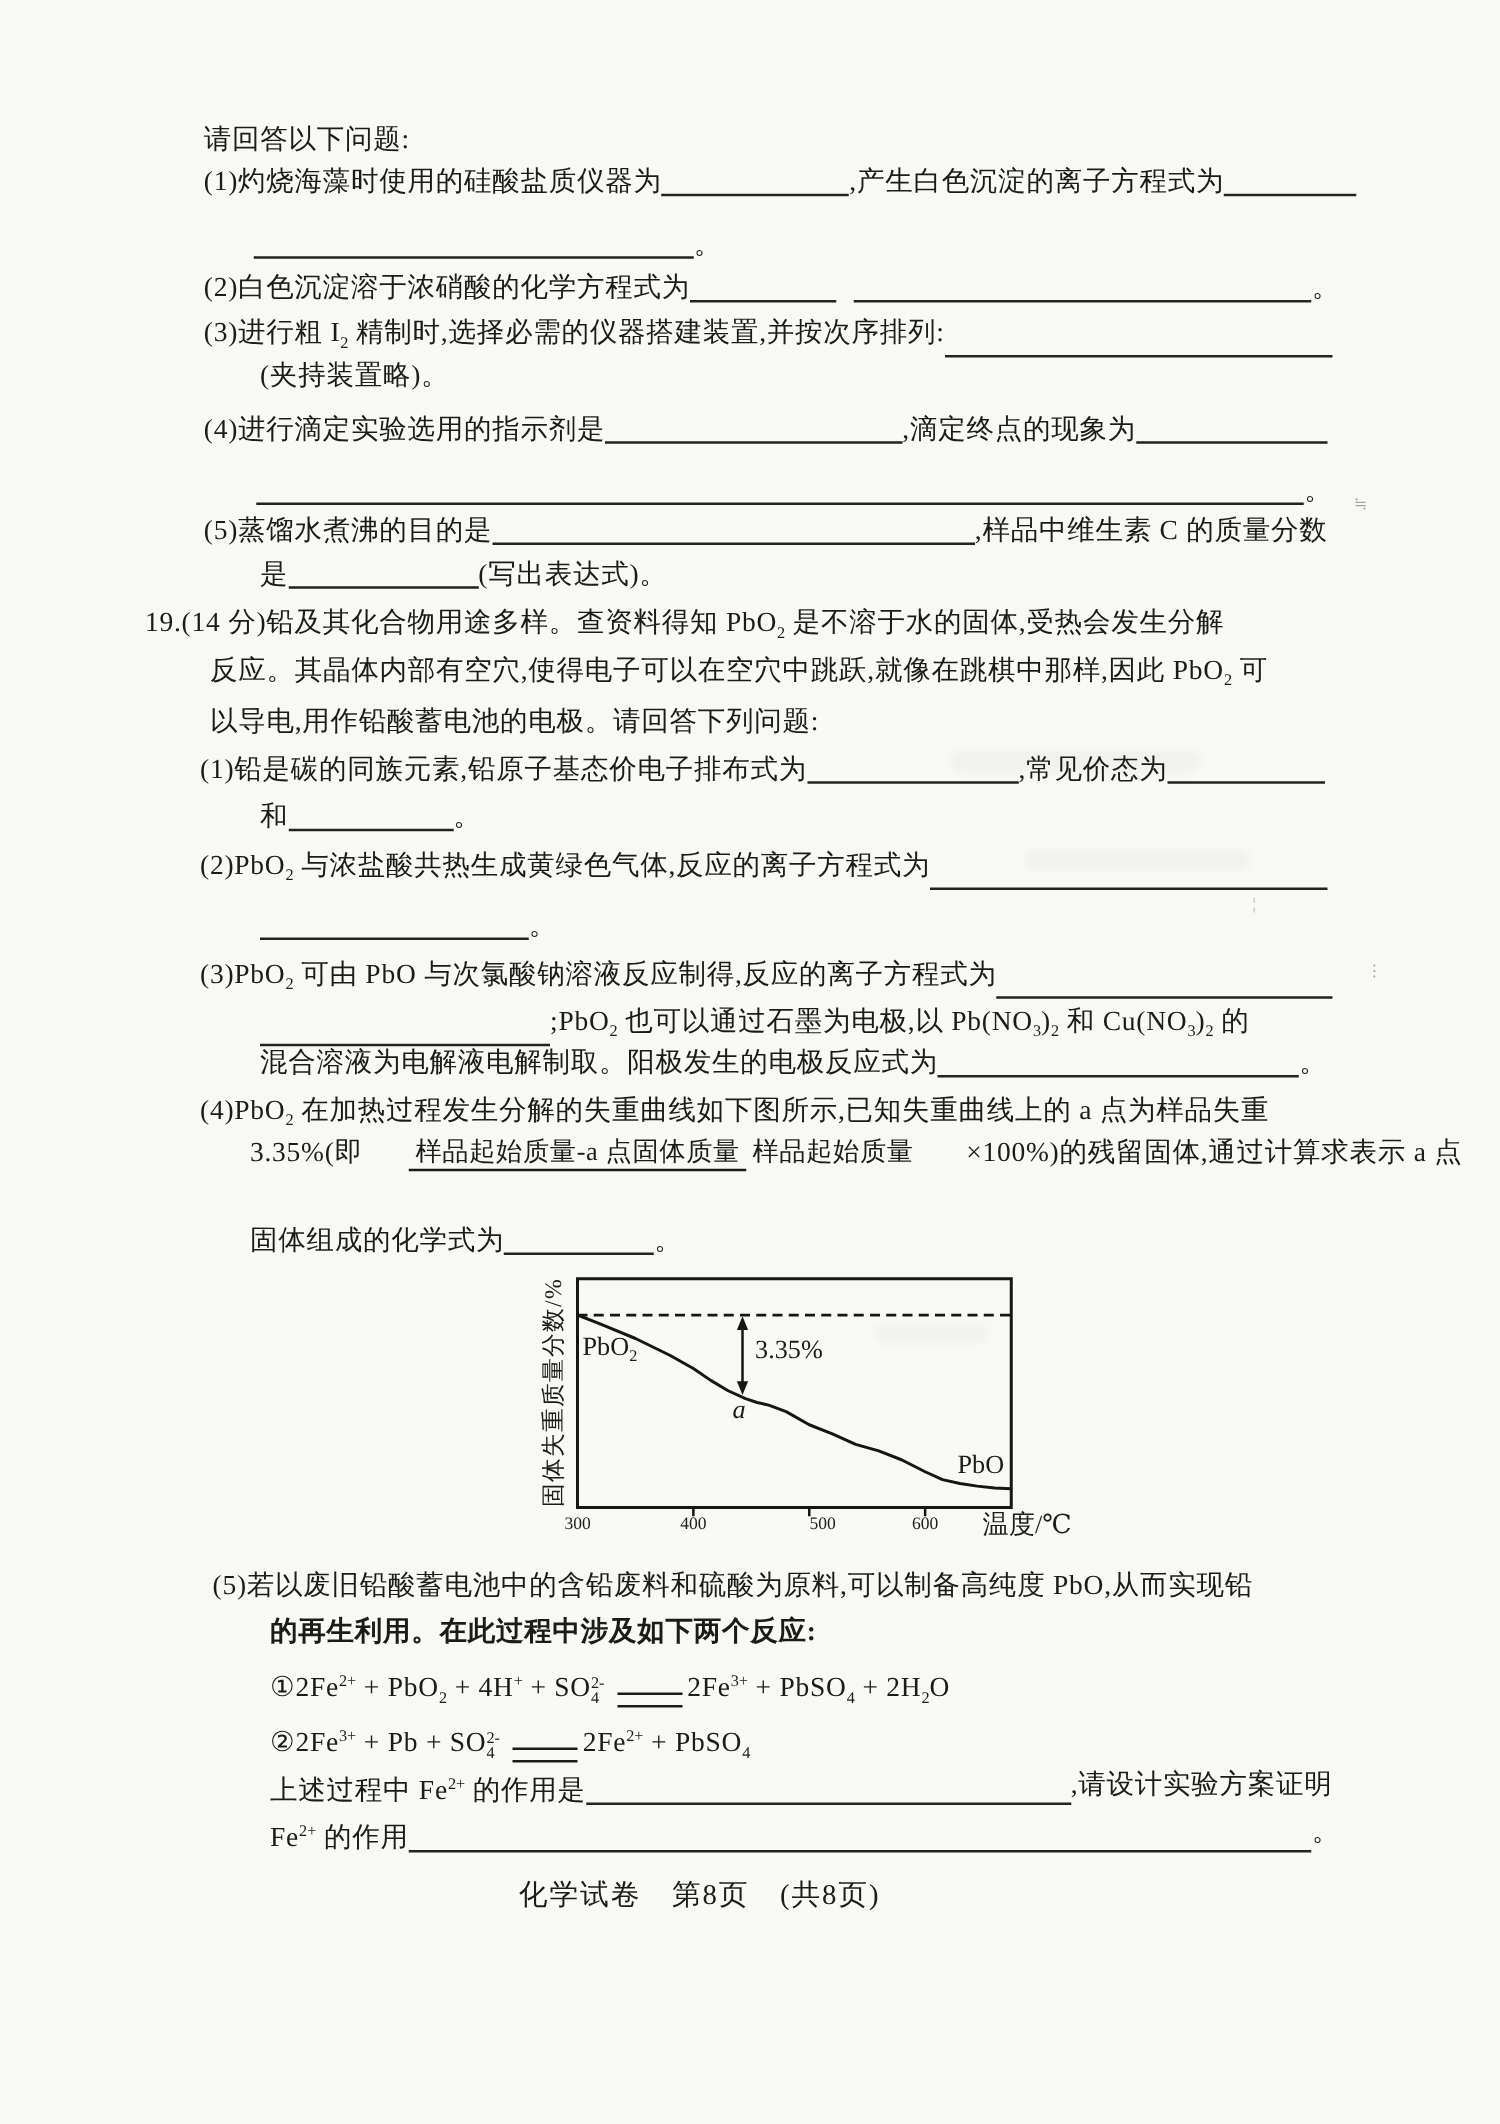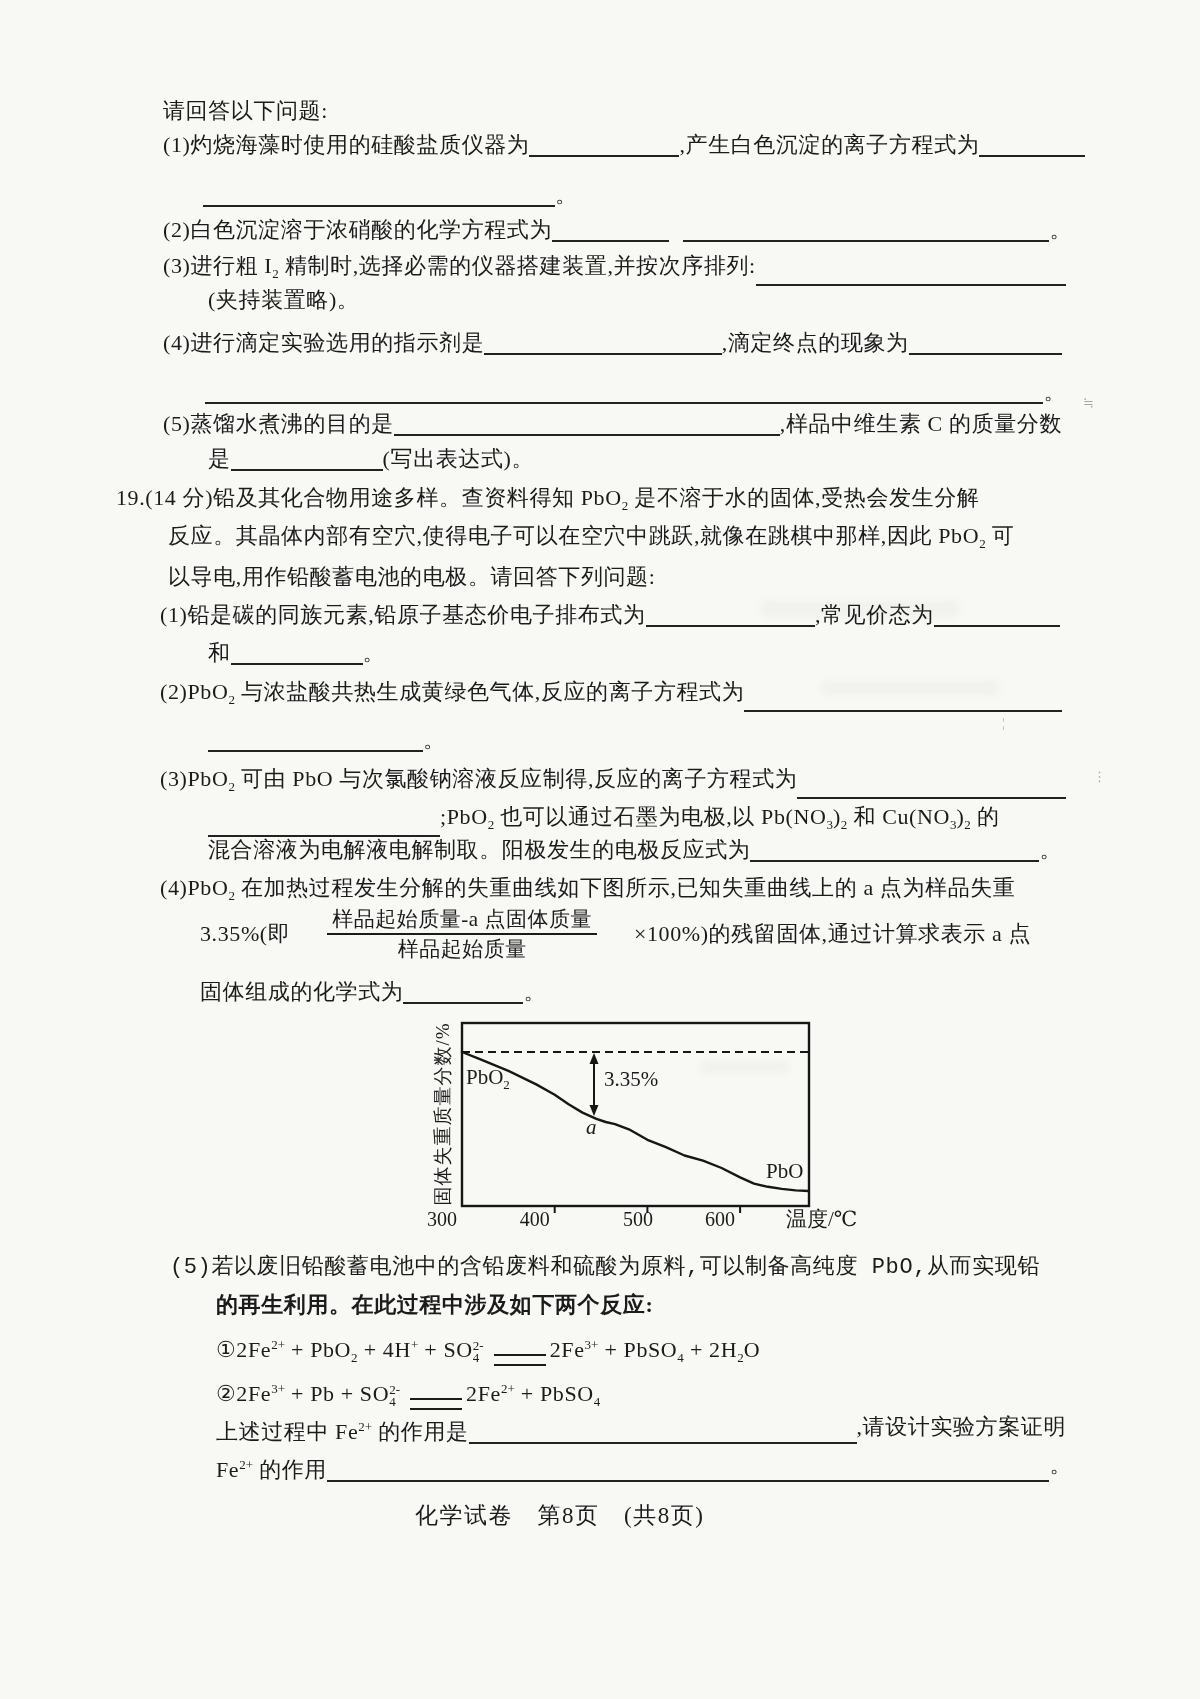--- a/index.html
+++ b/index.html
@@ -23,32 +23,32 @@
   sup{font-size:13px;vertical-align:8px;letter-spacing:0;}
   .stk{
     display:inline-flex;flex-direction:column;font-size:13px;line-height:12px;
     letter-spacing:0;vertical-align:7px;text-align:left;
   }
   .dbl{
     height:8px;border-top:2px solid #1b1b1b;border-bottom:2px solid #1b1b1b;
     align-self:flex-end;margin:0 4px 9px 4px;
   }
   .frac{
-    display:inline-flex;flex-direction:column;align-items:center;
+    display:inline-flex;flex-direction:row;
     font-size:21px;line-height:28px;letter-spacing:0.5px;margin:0 5px;
   }
   .frac .num{border-bottom:2px solid #1b1b1b;padding:0 5px;}
   .frac .den{padding:0 5px;}
   .footer{
     position:absolute;left:415px;top:1500px;font-size:23px;
     letter-spacing:1.5px;white-space:pre;
   }
   .clab{position:absolute;font-size:21px;line-height:23px;letter-spacing:0;}
   .clab.it{font-style:italic;}
-  .ctick{position:absolute;width:70px;font-size:20px;line-height:23px;}
+  .ctick{position:absolute;width:70px;text-align:center;font-size:14px;line-height:23px;}
   .ylab{
     position:absolute;left:336px;top:1103px;width:210px;height:22px;
     text-align:center;font-size:19px;letter-spacing:1px;
     transform:rotate(-90deg);transform-origin:center;
   }
   .xlab{position:absolute;font-size:21px;line-height:23px;}
   svg.chart{position:absolute;left:0;top:0;pointer-events:none;}
   .mark{position:absolute;color:#555;opacity:0.5;font-size:13px;line-height:13px;}
   .smudge{
     position:absolute;background:#8a8a85;opacity:0.06;border-radius:8px;filter:blur(3px);
@@ -82,21 +82,21 @@
     <div class="tline" style="left: 160px; top: 598px; width: 900px;"><span class="txt">(1)铅是碳的同族元素,铅原子基态价电子排布式为</span><span class="blank" style="flex: 0.3 1 160px;"></span><span class="txt">,常见价态为</span><span class="blank" style="flex: 1 1 95px;"></span></div>
     <div class="tline" style="left: 208px; top: 636px;"><span class="txt">和</span><span class="blank" style="flex: 0 1 132px; width: 132px;"></span><span class="txt">。</span></div>
     <div class="tline" style="left: 160px; top: 675px; width: 902px;"><span class="txt">(2)PbO<sub>2</sub> 与浓盐酸共热生成黄绿色气体,反应的离子方程式为</span><span class="blank" style="flex: 1 1 250px;"></span></div>
     <div class="tline" style="left: 208px; top: 723px;"><span class="blank" style="flex: 0 1 215px; width: 215px;"></span><span class="txt">。</span></div>
     <div class="tline" style="left: 160px; top: 762px; width: 906px;"><span class="txt">(3)PbO<sub>2</sub> 可由 PbO 与次氯酸钠溶液反应制得,反应的离子方程式为</span><span class="blank" style="flex: 1 1 230px;"></span></div>
     <div class="tline" style="left: 208px; top: 800px; width: 860px;"><span class="blank" style="flex: 0 1 232px; width: 232px;"></span><span class="txt">;PbO<sub>2</sub> 也可以通过石墨为电极,以 Pb(NO<sub>3</sub>)<sub>2</sub> 和 Cu(NO<sub>3</sub>)<sub>2</sub> 的</span></div>
     <div class="tline" style="left: 208px; top: 833px; width: 854px;"><span class="txt">混合溶液为电解液电解制取。阳极发生的电极反应式为</span><span class="blank" style="flex: 1 1 260px;"></span><span class="txt">。</span></div>
     <div class="tline" style="left: 160px; top: 871px;"><span class="txt">(4)PbO<sub>2</sub> 在加热过程发生分解的失重曲线如下图所示,已知失重曲线上的 a 点为样品失重</span></div>
     <div class="tline vc" style="left: 200px; top: 905px;"><span class="txt">3.35%(即</span><span class="frac"><span class="num">样品起始质量-a 点固体质量</span><span class="den">样品起始质量</span></span><span class="txt">×100%)的残留固体,通过计算求表示 a 点</span></div>
     <div class="tline" style="left: 200px; top: 975px;"><span class="txt">固体组成的化学式为</span><span class="blank" style="flex: 0 1 120px; width: 120px;"></span><span class="txt">。</span></div>
-    <div class="tline" style="left: 170px; top: 1251px; font-family: Liberation Mono, monospace;"><span class="txt">(5)若以废旧铅酸蓄电池中的含铅废料和硫酸为原料,可以制备高纯度 PbO,从而实现铅</span></div>
+    <div class="tline" style="left: 170px; top: 1251px;"><span class="txt">(5)若以废旧铅酸蓄电池中的含铅废料和硫酸为原料,可以制备高纯度 PbO,从而实现铅</span></div>
     <div class="tline" style="left: 216px; top: 1288px; font-weight: bold;"><span class="txt">的再生利用。在此过程中涉及如下两个反应:</span></div>
     <div class="tline" style="left: 216px; top: 1328px;"><span class="txt">①2Fe<sup>2+</sup> + PbO<sub>2</sub> + 4H<sup>+</sup> + SO<span class="stk"><span>2-</span><span>4</span></span> </span><span class="dbl" style="width: 52px;"></span><span class="txt">2Fe<sup>3+</sup> + PbSO<sub>4</sub> + 2H<sub>2</sub>O</span></div>
     <div class="tline" style="left: 216px; top: 1372px;"><span class="txt">②2Fe<sup>3+</sup> + Pb + SO<span class="stk"><span>2-</span><span>4</span></span> </span><span class="dbl" style="width: 52px;"></span><span class="txt">2Fe<sup>2+</sup> + PbSO<sub>4</sub></span></div>
     <div class="tline" style="left: 216px; top: 1410px; width: 850px;"><span class="txt">上述过程中 Fe<sup>2+</sup> 的作用是</span><span class="blank" style="flex: 1 1 300px;"></span><span class="txt">,请设计实验方案证明</span></div>
     <div class="tline" style="left: 216px; top: 1448px; width: 856px;"><span class="txt">Fe<sup>2+</sup> 的作用</span><span class="blank" style="flex: 1 1 600px;"></span><span class="txt">。</span></div>
     <svg class="chart" width="1200" height="1699" viewBox="0 0 1200 1699">
       <rect x="462" y="1023" width="347" height="183" fill="none" stroke="#161616" stroke-width="2.4"></rect>
       <line x1="462" y1="1052" x2="809" y2="1052" stroke="#161616" stroke-width="2.2" stroke-dasharray="8 5"></line>
       <path d="M462.0,1052.0 L480.5,1059.3 L508.4,1070.8 L536.2,1084.4 L554.7,1094.8 L568.6,1104.3 L582.5,1112.6 L596.4,1118.9 L605.7,1122.0 L615.0,1124.1 L628.9,1129.3 L647.4,1139.8 L665.9,1147.1 L684.5,1155.5 L703.0,1160.7 L721.6,1168.0 L740.1,1177.4 L754.0,1183.7 L767.9,1186.8 L781.8,1188.9 L795.7,1190.4 L808.7,1191.0" fill="none" stroke="#161616" stroke-width="2.4" stroke-linejoin="round" stroke-linecap="round"></path>
       <line x1="594" y1="1060" x2="594" y2="1110" stroke="#161616" stroke-width="2"></line>

